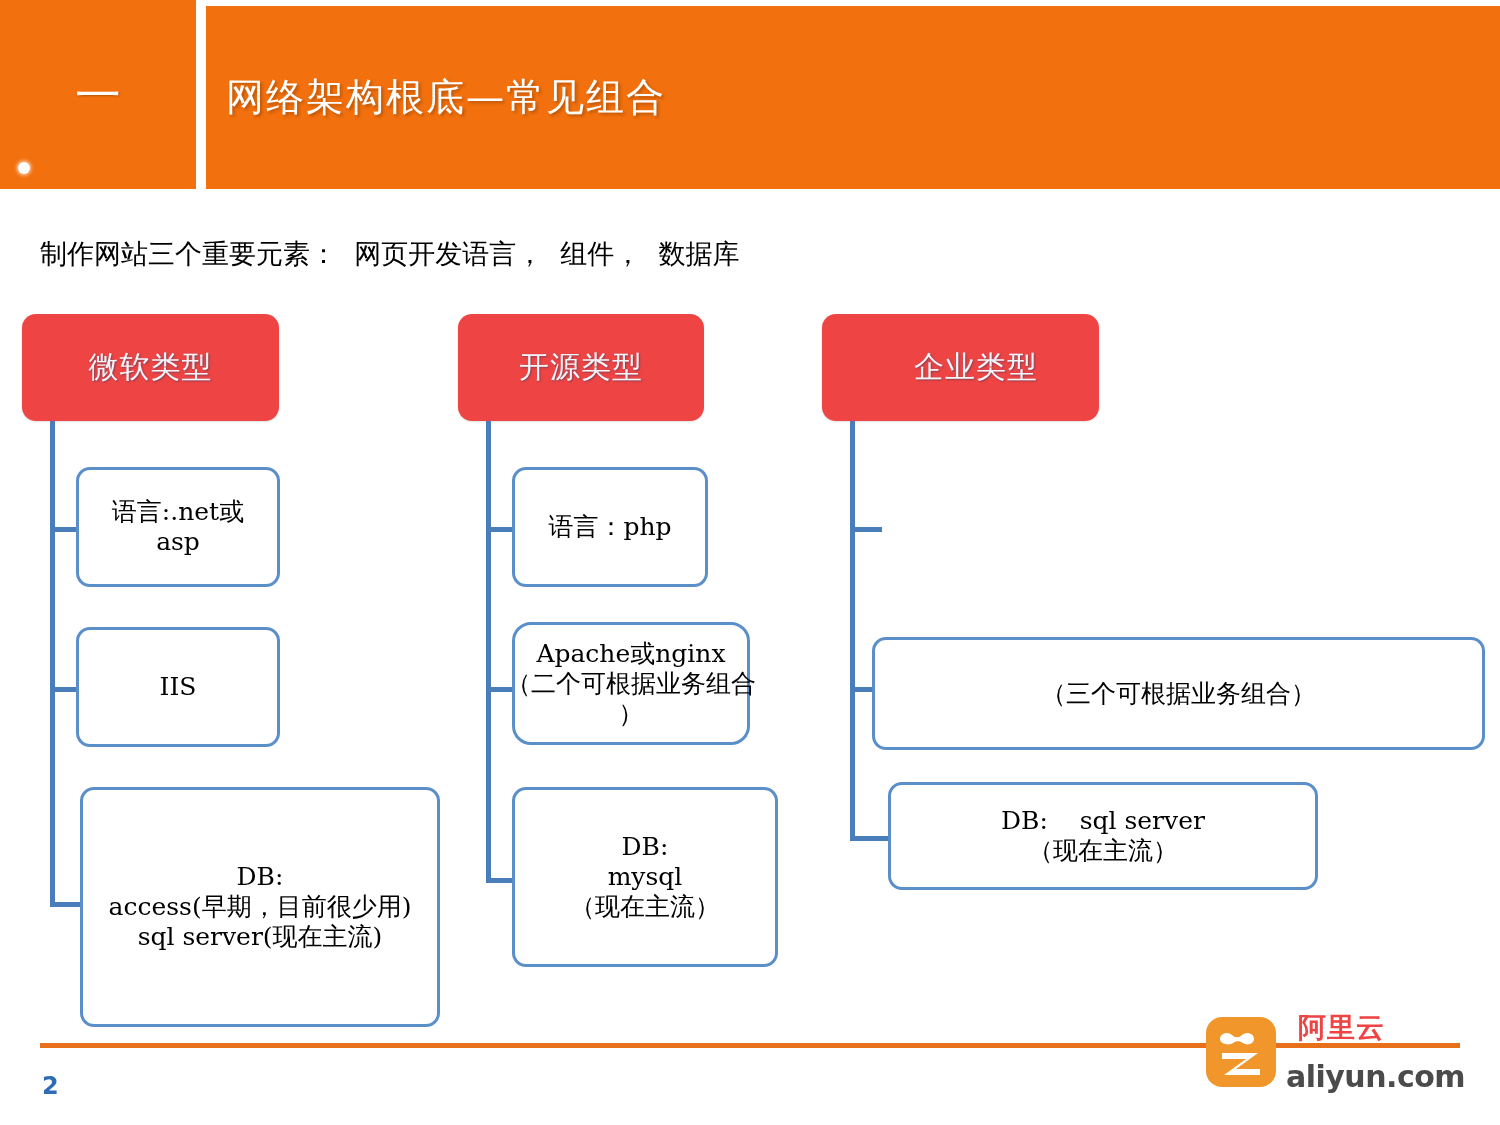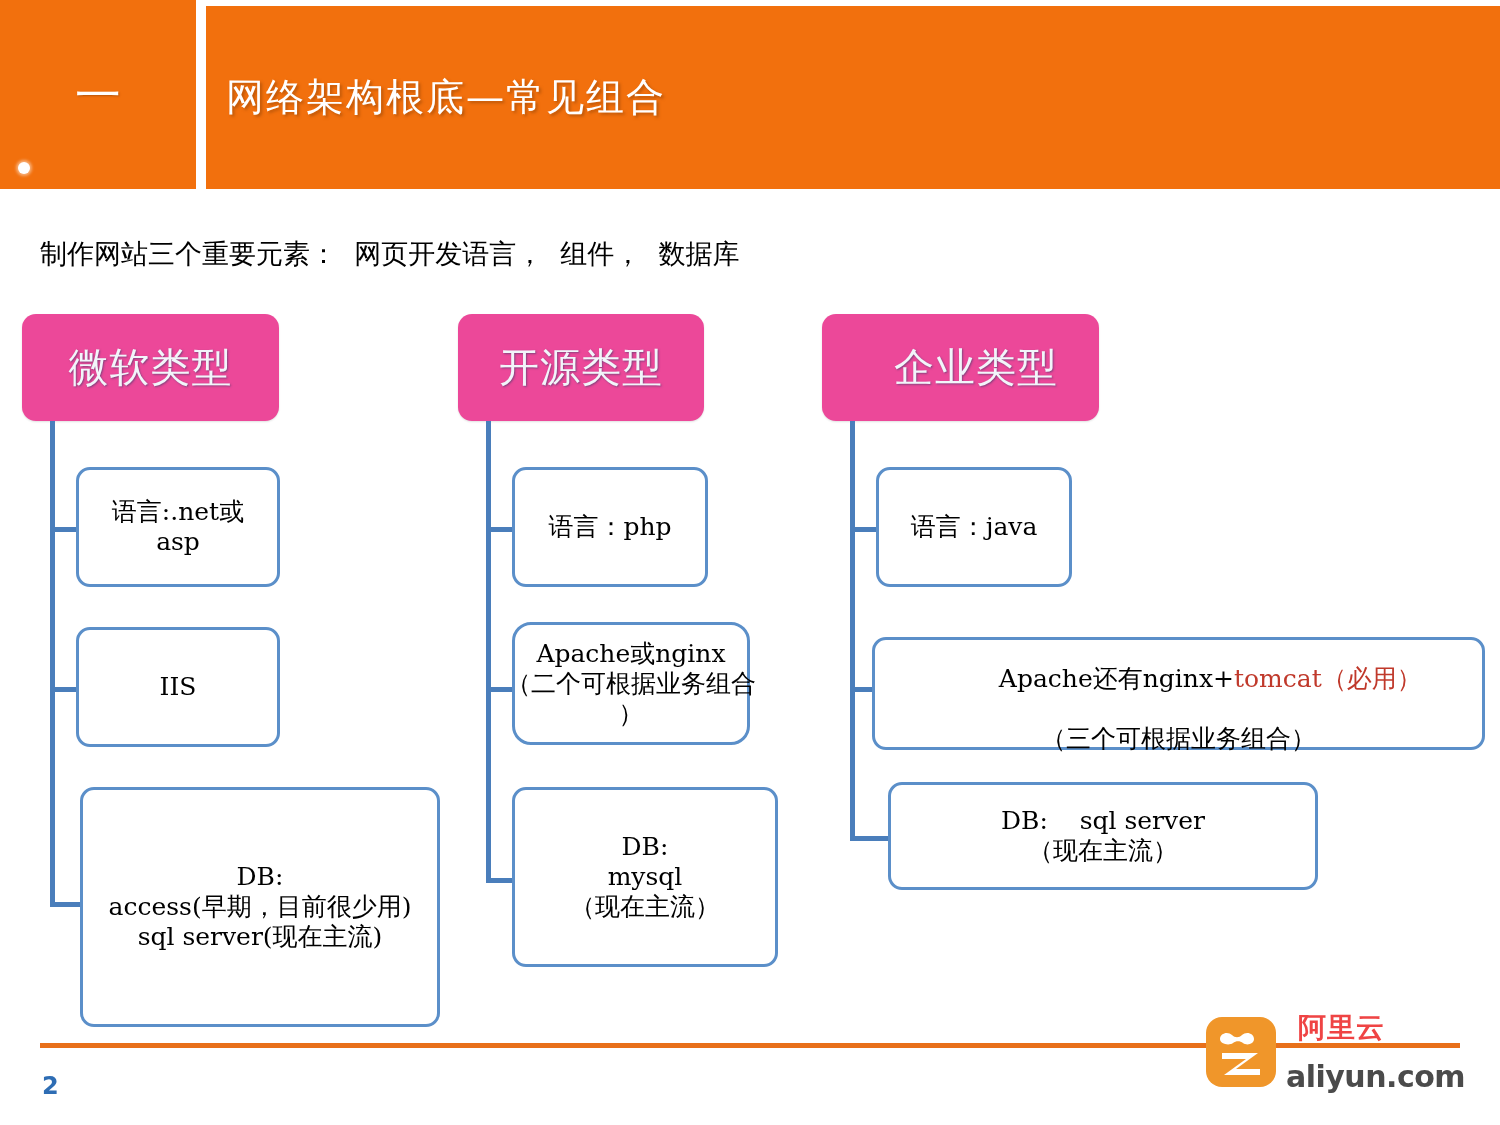--- a/index.html
+++ b/index.html
@@ -54,25 +54,25 @@
     font-size: 27px; color: #000000;
     font-family: "DejaVu Serif", "Liberation Serif", serif;
     white-space: pre;
   }
 
   
   #diagram { position: absolute; left: 0; top: 0; width: 1500px; height: 1125px; }
 
   .col-head {
     position: absolute;
-    background: #ec4899;
+    background: #ef4444;
     border-radius: 14px;
     display: flex; align-items: center; justify-content: center;
     color: #F2F5FA;
-    font-size: 40px;
+    font-size: 30px;
     letter-spacing: 1px;
     font-family: "DejaVu Sans", "Liberation Sans", sans-serif;
     text-shadow: 1px 1px 2px rgba(30,60,100,.5);
     box-shadow: 0 1px 2px rgba(0,0,0,.12);
   }
 
   .node {
     position: absolute;
     background: #FFFFFF;
     border: 3px solid #5B8FC9;
@@ -202,30 +202,22 @@
   </div>
 
   <div class="col-head" style="left:822px; top:314px; width:246px; height:107px;padding-left:31px;">
     <span>企业类型</span>
   </div>
   <div class="conn v" style="left:850px; top:421px; height:419px;"></div>
   <div class="conn h" style="left:850px; top:527px; width:32px;"></div>
   <div class="conn h" style="left:850px; top:687px; width:32px;"></div>
   <div class="conn h" style="left:850px; top:836px; width:44px;"></div>
 
-  <div class="node" style="left:876px; top:467px; width:196px; height:120px;">
-    <div>
-      <span class="ln">语言：java</span>
-    </div>
-  </div>
   <div class="node" style="left:872px; top:637px; width:613px; height:113px;">
     <div>
-      <span class="ln">
-        <span>Apache还有nginx+</span><span class="accent">tomcat（必用）</span>
-      </span>
       <span class="ln">（三个可根据业务组合）</span>
     </div>
   </div>
   <div class="node" style="left:888px; top:782px; width:430px; height:108px;">
     <div>
       <span class="ln">DB:    sql server</span>
       <span class="ln">（现在主流）</span>
     </div>
   </div>
 

